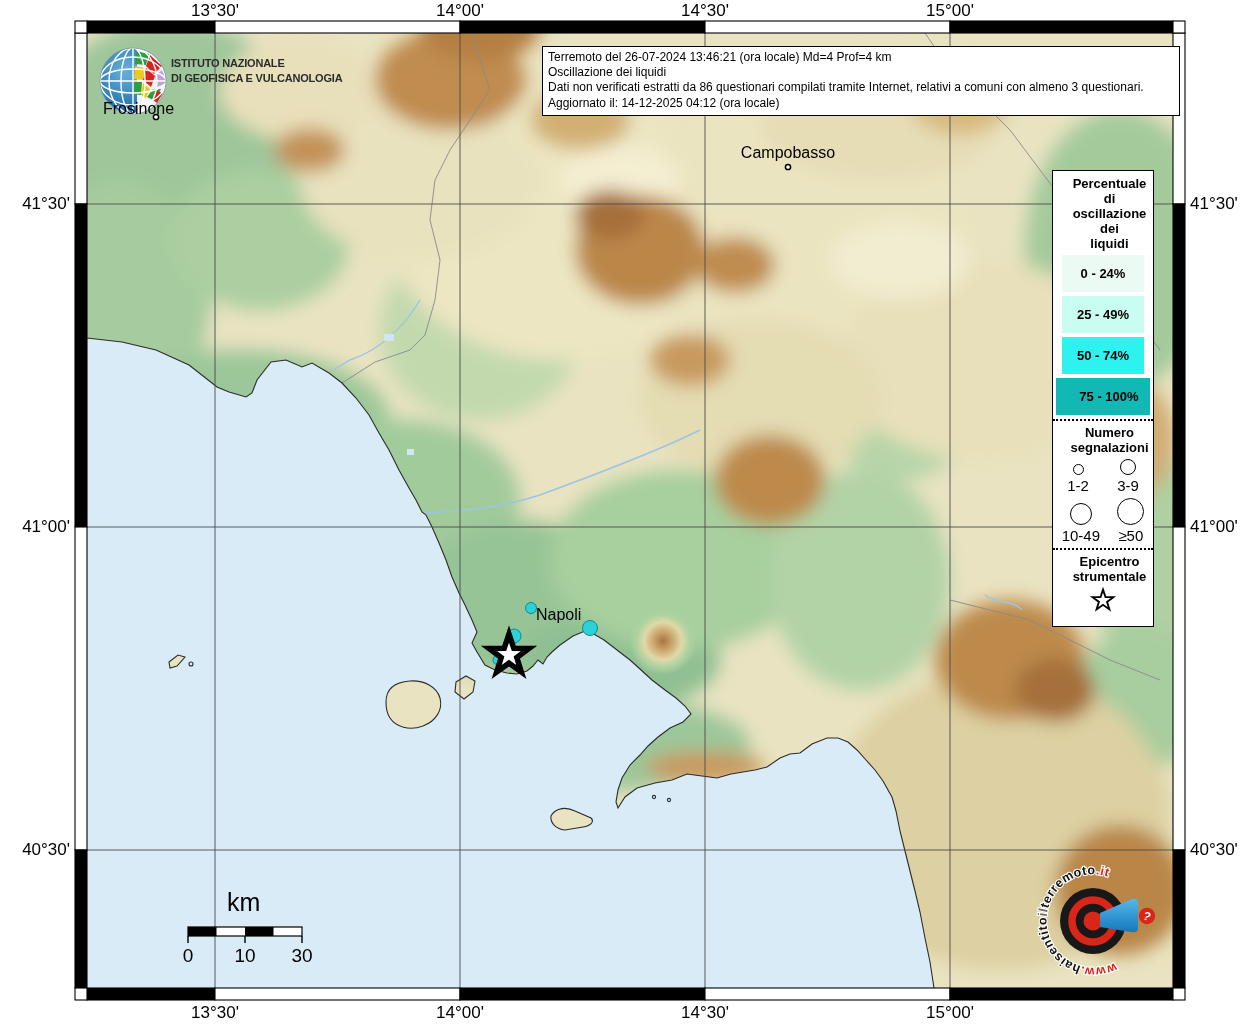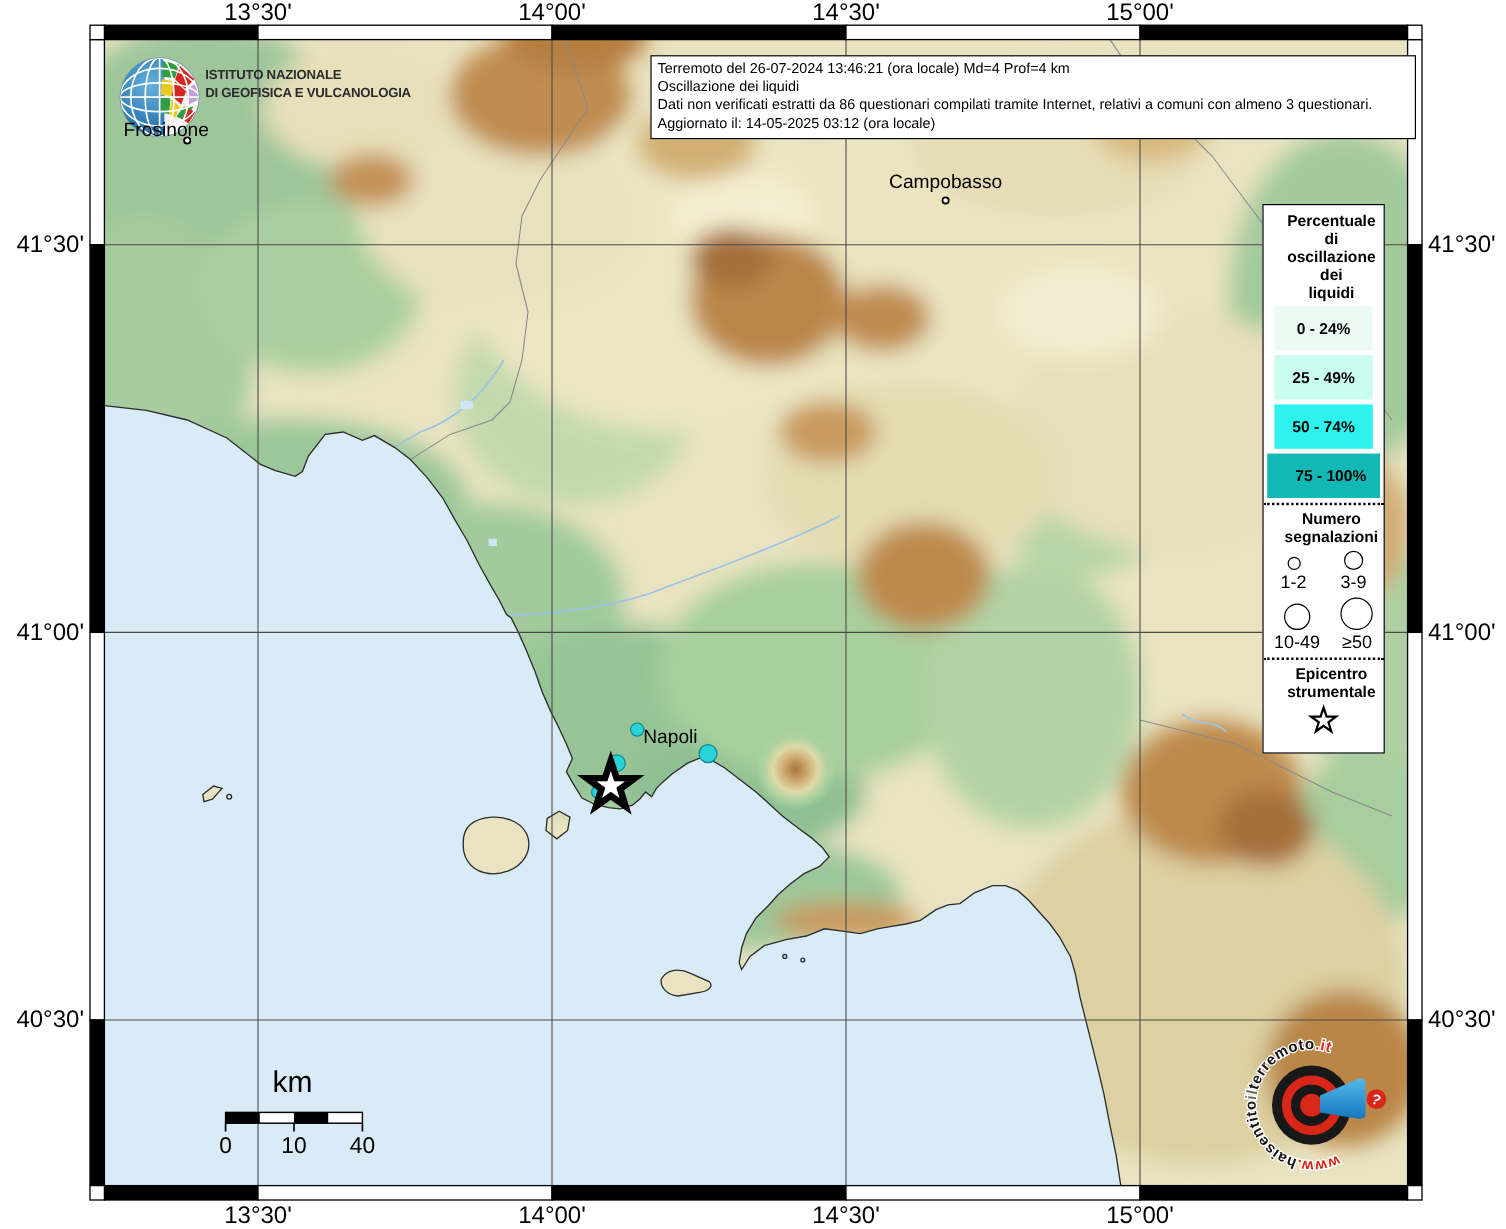--- a/index.html
+++ b/index.html
@@ -1,21 +1,21 @@
 <!DOCTYPE html>
 <html><head>
 <meta charset="utf-8">
 <style>
   html,body{margin:0;padding:0;background:#ffffff;}
   body{font-family:"Liberation Sans", sans-serif;}
   .stage{position:relative;width:1255px;height:1024px;overflow:hidden;background:#ffffff;}
   .stage svg.basemap{position:absolute;left:0;top:0;}
   .ovl{position:absolute;color:#000;}
   
-  .axlab{font-size:20px;text-align:center;width:76px;height:24px;line-height:20px;}
+  .axlab{font-size:17px;text-align:center;width:76px;height:24px;line-height:20px;}
   .axlab.left{text-align:right;width:58px;}
   .axlab.right{text-align:left;width:70px;}
   
   .titlebox{left:542px;top:46px;width:615px;background:#ffffff;border:1px solid #000;
             padding:3px 16px 4px 5px;font-size:12px;line-height:15.2px;white-space:nowrap;}
   
   .legend{left:1052px;top:170px;width:100px;background:#ffffff;border:1px solid #000;
           padding-top:5px;padding-bottom:10px;text-align:center;}
   .legend .ttl{font-weight:bold;font-size:13px;line-height:15px;margin-left:13px;}
   .swatch{width:82px;height:37px;margin:4px auto 1px auto;display:flex;align-items:center;justify-content:center;
@@ -279,21 +279,21 @@
   </div>
 
   <div class="ovl citylab" style="left:103px;top:100px;">Frosinone</div>
   <div class="ovl citylab" style="left:740px;top:144px;width:96px;text-align:center;">Campobasso</div>
   <div class="ovl citylab" style="left:536px;top:606px;">Napoli</div>
 
   <div class="ovl titlebox">
     <div>Terremoto del 26-07-2024 13:46:21 (ora locale) Md=4 Prof=4 km</div>
     <div>Oscillazione dei liquidi</div>
     <div>Dati non verificati estratti da 86 questionari compilati tramite Internet, relativi a comuni con almeno 3 questionari.</div>
-    <div>Aggiornato il: 14-05-2025 03:12 (ora locale)</div>
+    <div>Aggiornato il: 14-12-2025 04:12 (ora locale)</div>
   </div>
 
   <div class="ovl legend">
     <div class="ttl">
       <div>Percentuale</div>
       <div>di</div>
       <div>oscillazione</div>
       <div>dei</div>
       <div>liquidi</div>
     </div>
@@ -340,15 +340,15 @@
       <div>strumentale</div>
     </div>
     <svg class="epistar" width="30" height="26" viewBox="-15 -13 30 26">
       <path d="M 0 -21 L 4.82 -6.63 L 19.97 -6.49 L 7.8 2.53 L 12.34 16.99 L 0 8.2 L -12.34 16.99 L -7.8 2.53 L -19.97 -6.49 L -4.82 -6.63 Z" transform="scale(0.52) translate(0,3)" fill="#ffffff" stroke="#000" stroke-width="3.6" stroke-miterlimit="10"></path>
     </svg>
   </div>
 
   <div class="ovl kmlab" style="left:227px;top:888px;">km</div>
   <div class="ovl sblab" style="left:168px;top:945px;">0</div>
   <div class="ovl sblab" style="left:225px;top:945px;">10</div>
-  <div class="ovl sblab" style="left:282px;top:945px;">40</div>
+  <div class="ovl sblab" style="left:282px;top:945px;">30</div>
 
 </div>
 
 </body></html>

